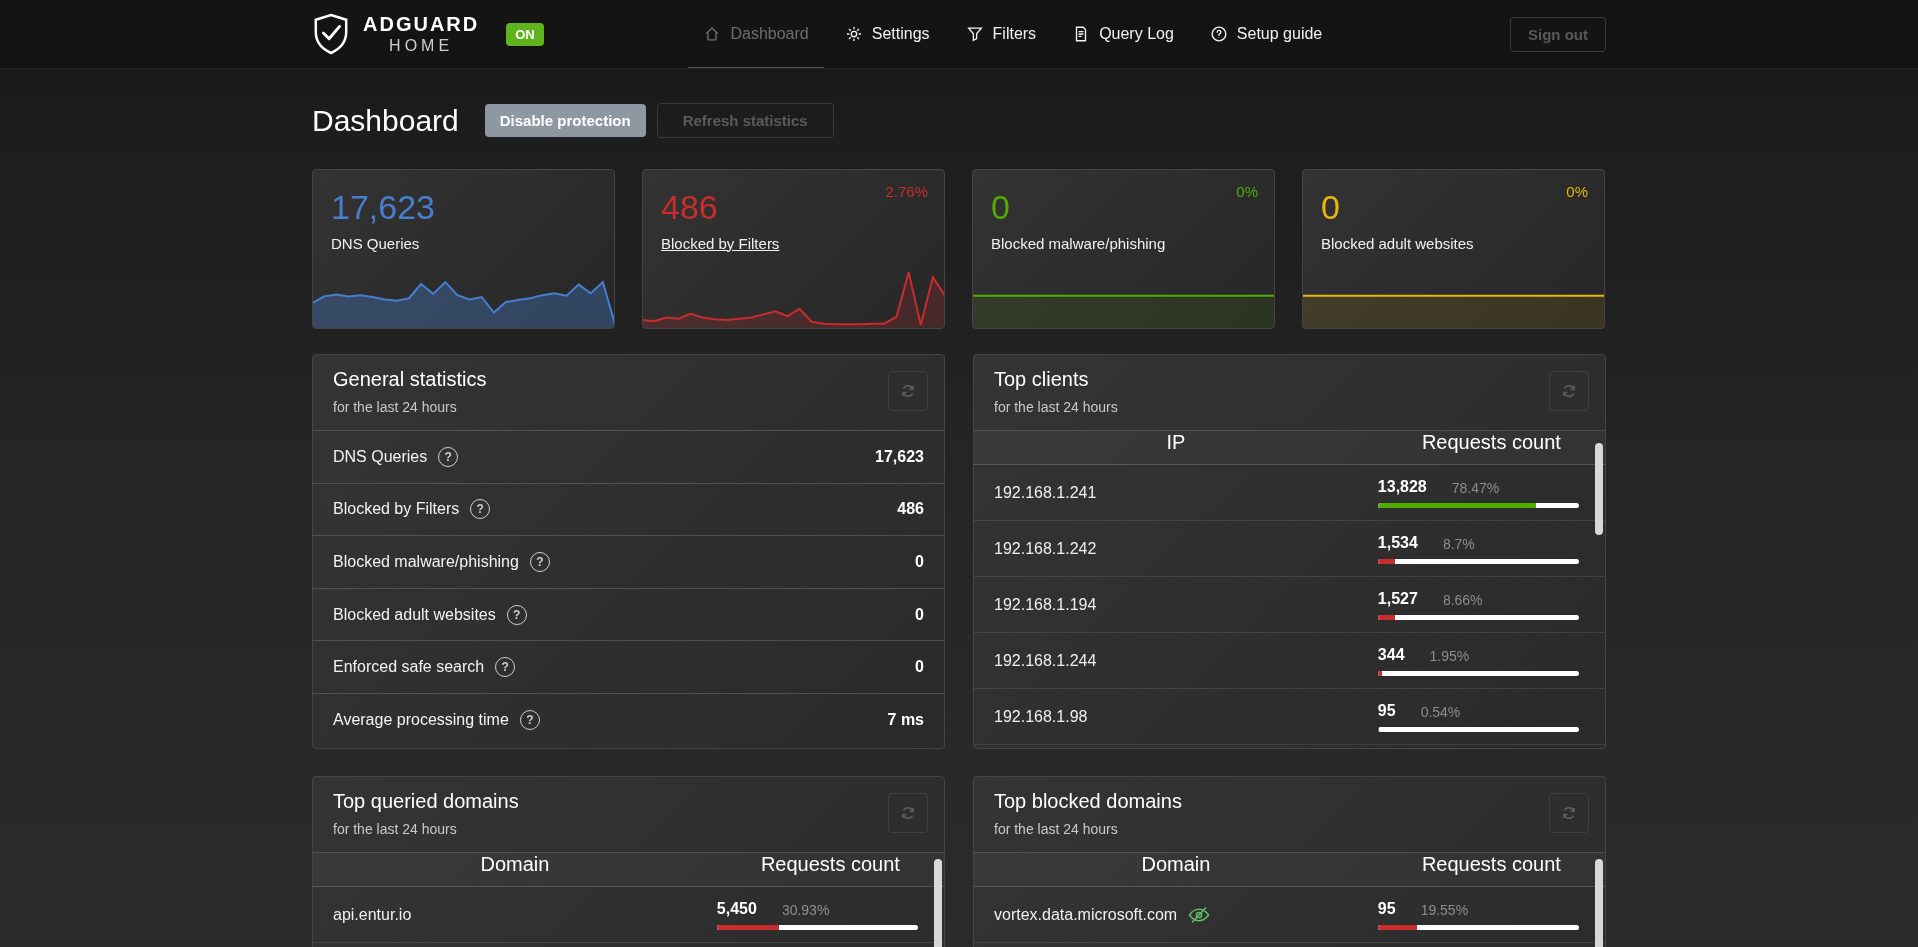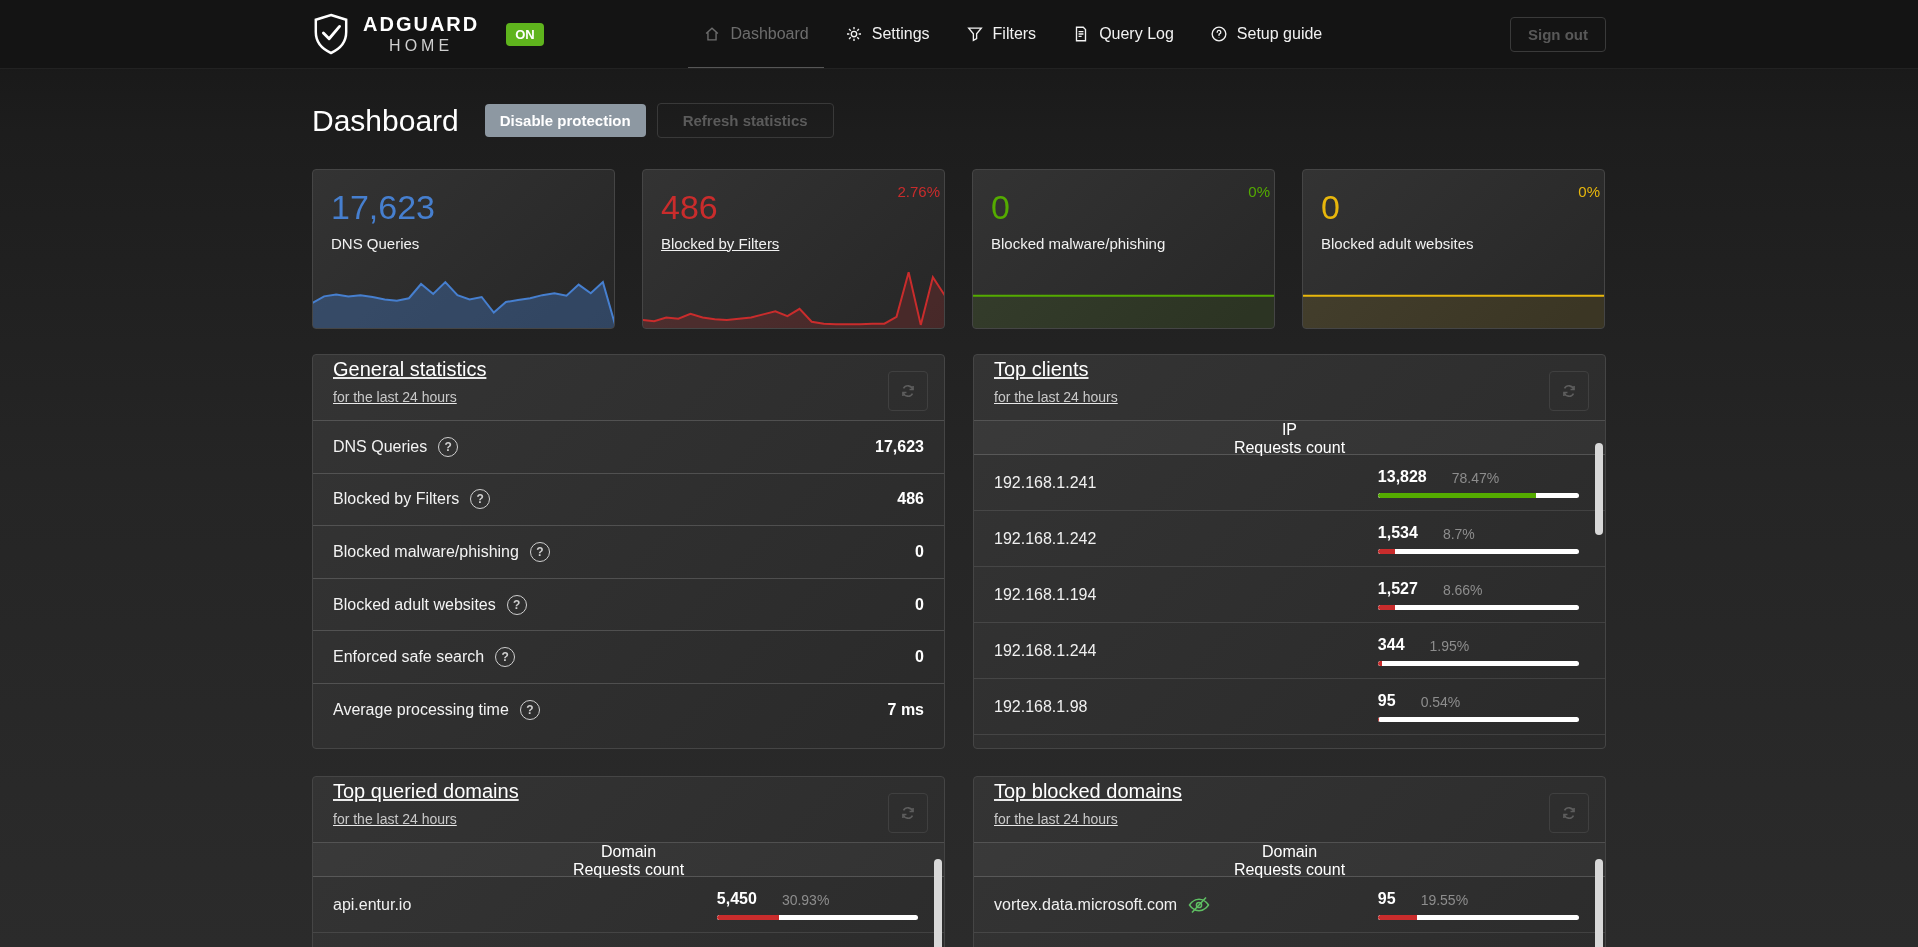--- a/index.html
+++ b/index.html
@@ -40,53 +40,53 @@
                  font-size:15px; padding:8px 25px; border-radius:4px; font-family:inherit; cursor:pointer; }
 
   
   .stat-row { display:flex; gap:27px; margin-top:31px; }
   .stat-card { position:relative; width:303px; height:160px; border-radius:4px;
                border:1px solid #454545; overflow:hidden;
                background:linear-gradient(135deg,#333333 0%,#272727 100%); }
   .stat-value { font-size:34px; font-weight:400; margin:20px 0 0 18px; line-height:1.05; }
   .stat-label { display:inline-block; font-size:15px; color:#f1f1f1; margin:9px 0 0 18px; text-decoration:none; }
   .stat-label.link { text-decoration:underline; cursor:pointer; }
-  .stat-percent { position:absolute; top:13px; right:4px; font-size:15px; }
+  .stat-percent { position:absolute; top:13px; right:16px; font-size:15px; }
   .spark { position:absolute; left:-1px; right:-1px; bottom:0; width:303px; height:62px; display:block; }
   .spark polyline { fill:none; stroke-width:2px; vector-effect:non-scaling-stroke; }
 
   
   .mid-row, .bottom-row { display:flex; gap:28px; }
   .mid-row { margin-top:25px; }
   .bottom-row { margin-top:27px; }
   .card { position:relative; width:633px; height:395px; border-radius:4px; border:1px solid #454545;
           background:linear-gradient(135deg,#343434 0%,#2a2a2a 100%); overflow:hidden; }
-  .card-head { padding:3px 20px 15px;text-decoration:underline; }
+  .card-head { padding:13px 20px 15px; }
   .card-title { font-size:20px; color:#fff; }
   .card-sub { font-size:14px; color:#c9c9c9; margin-top:8px; }
   .card-refresh { position:absolute; top:16px; right:16px; width:40px; height:40px;
                   background:transparent; border:1px solid #404040; border-radius:4px;
                   color:#5d5d5d; cursor:pointer; display:flex; align-items:center; justify-content:center; }
   .card-refresh svg { width:18px; height:18px; stroke:currentColor; fill:none; stroke-width:1.8; }
 
   
   .gs-table { border-top:1px solid rgba(255,255,255,0.16); }
   .gs-row { display:flex; align-items:center; justify-content:space-between; height:52.6px;
             padding:0 20px; border-bottom:1px solid rgba(255,255,255,0.16); }
   .gs-row:last-child { border-bottom:none; }
   .gs-label { font-size:16px; color:#f3f3f3; display:flex; align-items:center; gap:11px; }
   .qmark { width:20px; height:20px; border:1.5px solid #cfcfcf; border-radius:50%; color:#cfcfcf;
            font-size:12px; font-weight:bold; display:inline-flex; align-items:center; justify-content:center;
            cursor:pointer; flex:none; }
   .gs-value { font-size:16px; font-weight:bold; color:#fff; }
 
   
   .tt { border-top:1px solid rgba(255,255,255,0.16); }
-  .tt-head { display:flex; align-items:center; height:34px; font-size:16px; color:#fff;
-             background:rgba(255,255,255,0.03); border-bottom:1px solid rgba(255,255,255,0.16);flex-direction:column; }
+  .tt-head { display:flex; align-items:flex-start; height:34px; font-size:20px; color:#fff;
+             background:rgba(255,255,255,0.03); border-bottom:1px solid rgba(255,255,255,0.16); }
   .tt-head .c1 { width:64%; text-align:center; }
   .tt-head .c2 { width:36%; text-align:center; }
   .tt-row { display:flex; align-items:center; height:56px; border-bottom:1px solid rgba(255,255,255,0.10); }
   .tt-row .c1 { width:64%; padding-left:20px; font-size:16px; color:#f0f0f0;
                 display:flex; align-items:center; gap:10px; }
   .tt-row .c2 { width:36%; padding-right:26px; }
   .count-line { display:flex; align-items:flex-end; gap:25px; }
   .count { font-size:16px; font-weight:bold; color:#fff; }
   .pct { font-size:14px; color:#8d8d8d; }
   .bar-track { height:5px; border-radius:3px; margin-top:7px; overflow:hidden; }

